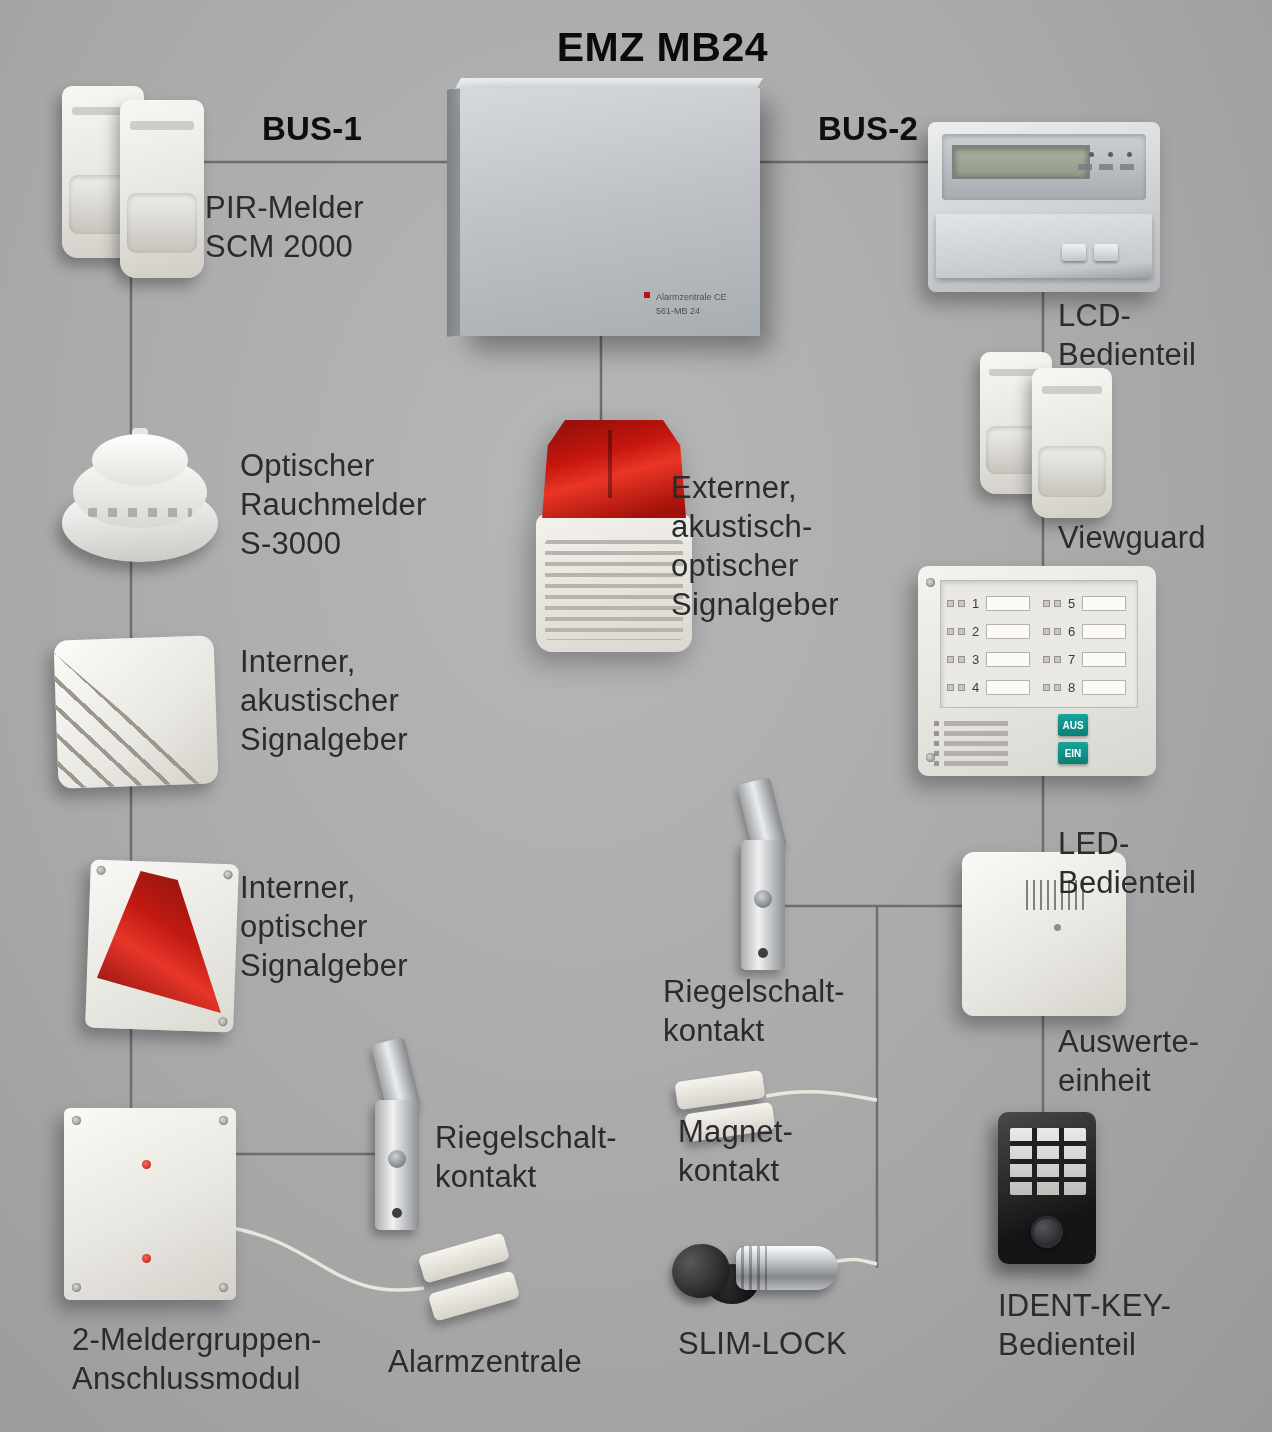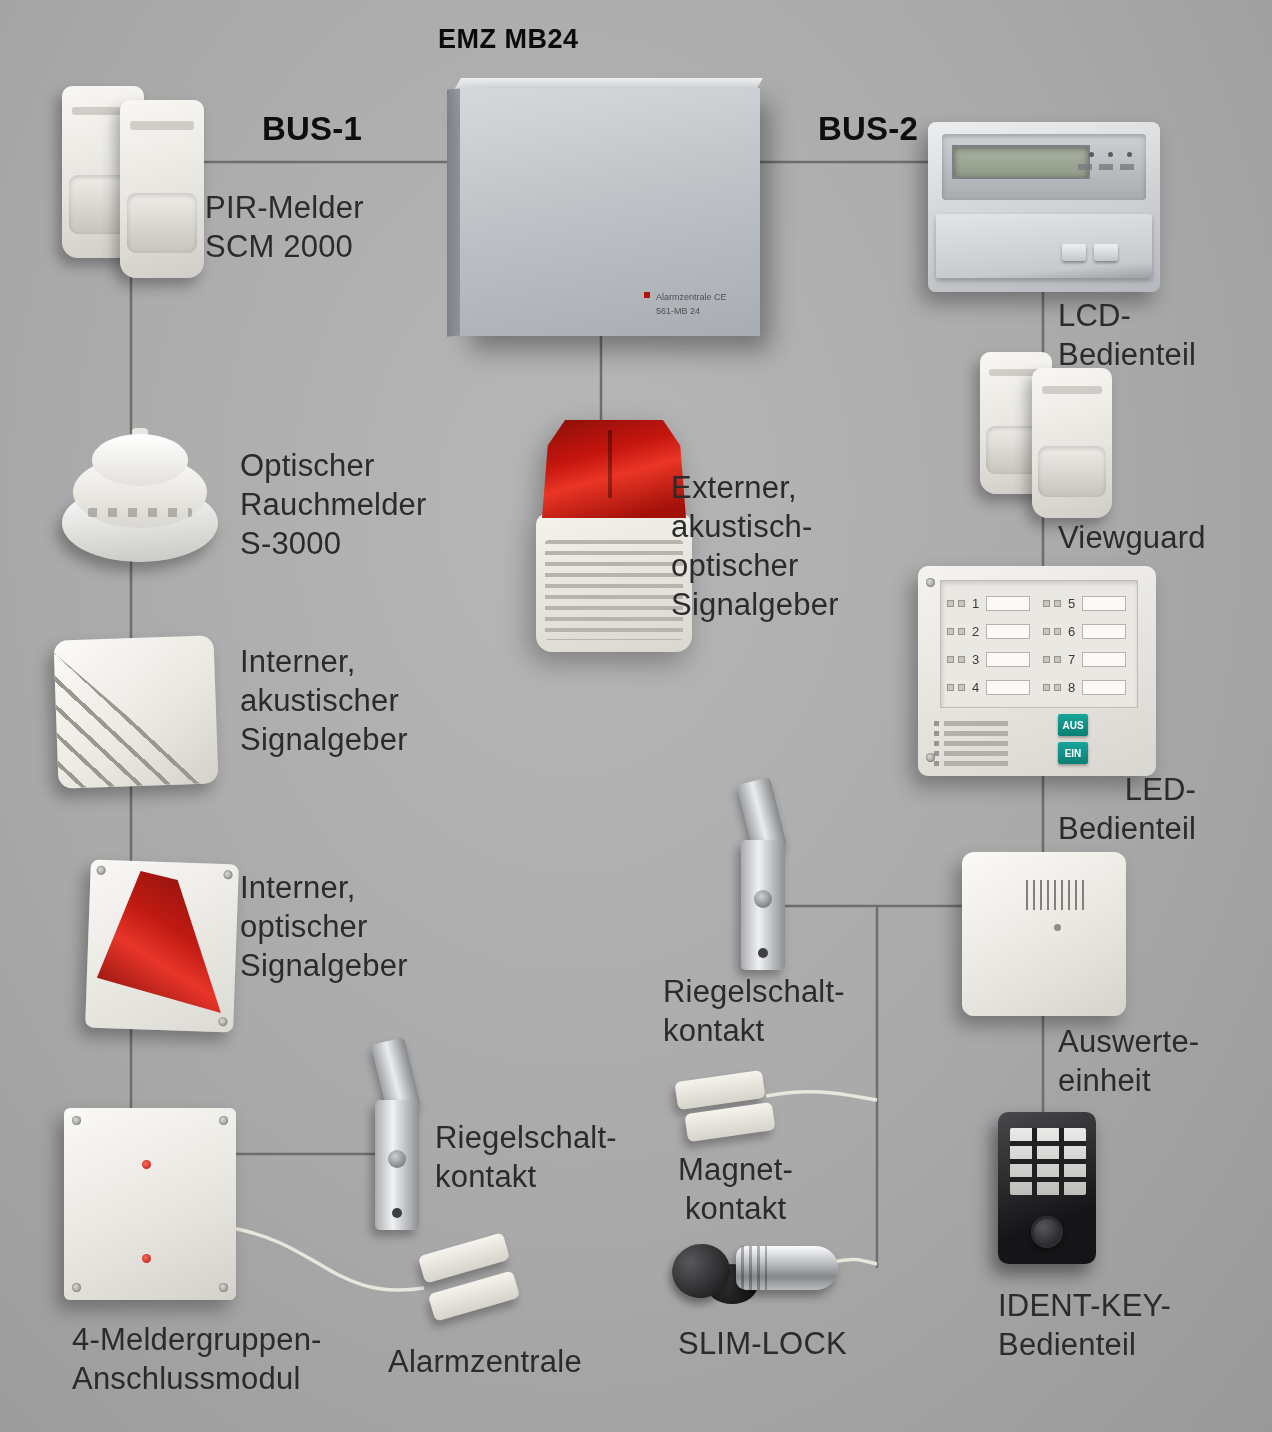--- a/index.html
+++ b/index.html
@@ -4,21 +4,21 @@
 <style>
   *{margin:0;padding:0;box-sizing:border-box;}
   html,body{width:1272px;height:1432px;}
   body{font-family:"Liberation Sans",sans-serif;}
   #canvas{position:relative;width:1272px;height:1432px;overflow:hidden;
     background:radial-gradient(ellipse at 45% 35%, #b7b7b7 0%, #a9a9a9 55%, #999 100%);}
   #wires{position:absolute;inset:0;z-index:1;}
   .device{position:absolute;z-index:2;}
   .label{position:absolute;z-index:3;white-space:pre-line;color:#2b2b2b;font-size:31px;line-height:1.26;letter-spacing:.2px;}
   .label.bold{font-weight:700;color:#0e0e0e;font-size:33px;}
-  .title{position:absolute;z-index:3;font-size:27px;font-weight:700;color:#0b0b0b;text-align:left;letter-spacing:.5px;}
+  .title{position:absolute;z-index:3;font-size:41px;font-weight:700;color:#0b0b0b;text-align:right;letter-spacing:.5px;}
 
   
   .pir{background:linear-gradient(165deg,#f8f7f3 0%,#e7e5df 55%,#cfcdc6 100%);
     border-radius:10px 10px 16px 16px;box-shadow:-5px 8px 14px rgba(0,0,0,.3);}
   .pir::before{content:"";position:absolute;left:12%;right:12%;top:12%;height:5%;background:#b0aea7;border-radius:3px;opacity:.55;}
   .pir::after{content:"";position:absolute;left:8%;right:8%;top:52%;height:34%;
     background:linear-gradient(180deg,#efede8,#c6c4bd);border-radius:9px;box-shadow:inset 0 2px 5px rgba(0,0,0,.18);}
 
   
   .central{width:330px;height:266px;}
@@ -221,21 +221,21 @@
 Signalgeber</div>
 
   <div class="device module" style="left:64px;top:1108px;">
     <div class="mled" style="left:78px;top:52px;"></div>
     <div class="mled" style="left:78px;top:146px;"></div>
     <div class="screw" style="left:8px;top:8px;"></div>
     <div class="screw" style="right:8px;top:8px;"></div>
     <div class="screw" style="left:8px;bottom:8px;"></div>
     <div class="screw" style="right:8px;bottom:8px;"></div>
   </div>
-  <div class="label" style="left:72px;top:1320px;">4-Meldergruppen-
+  <div class="label" style="left:72px;top:1320px;">2-Meldergruppen-
 Anschlussmodul</div>
 
   <div class="device riegel" style="left:366px;top:1038px;">
     <div class="rtop"></div>
     <div class="rbody"></div>
     <div class="screwhead"></div>
     <div class="rhole"></div>
   </div>
   <div class="label" style="left:435px;top:1118px;">Riegelschalt-
 kontakt</div>
@@ -347,42 +347,42 @@
       <div class="mbar"></div>
       <div class="mbar"></div>
       <div class="mbar"></div>
       <div class="mbar"></div>
     </div>
     <div class="ledbtn" style="left:140px;top:148px;">AUS</div>
     <div class="ledbtn" style="left:140px;top:176px;">EIN</div>
     <div class="screw" style="left:8px;top:12px;"></div>
     <div class="screw" style="left:8px;bottom:14px;"></div>
   </div>
-  <div class="label" style="left:1058px;top:770px;text-align:right;">LED-
+  <div class="label" style="left:1058px;top:824px;">LED-
 Bedienteil</div>
 
   <div class="device riegel" style="left:732px;top:778px;">
     <div class="rtop"></div>
     <div class="rbody"></div>
     <div class="screwhead"></div>
     <div class="rhole"></div>
   </div>
   <div class="label" style="left:663px;top:972px;">Riegelschalt-
 kontakt</div>
 
   <div class="device auswerte" style="left:962px;top:852px;">
     <div class="grille"></div>
     <div class="adot"></div>
   </div>
   <div class="label" style="left:1058px;top:1022px;">Auswerte-
 einheit</div>
 
   <div class="device magblock" style="left:676px;top:1076px;transform:rotate(-8deg);"></div>
   <div class="device magblock" style="left:686px;top:1108px;transform:rotate(-8deg);"></div>
-  <div class="label" style="left:678px;top:1150px;text-align:center;">Magnet-
+  <div class="label" style="left:678px;top:1112px;">Magnet-
 kontakt</div>
 
   <div class="device identkey" style="left:998px;top:1112px;">
     <div class="keys"></div>
     <div class="knob"></div>
   </div>
   <div class="label" style="left:998px;top:1286px;">IDENT-KEY-
 Bedienteil</div>
 
   <div class="device slimlock" style="left:672px;top:1228px;">

